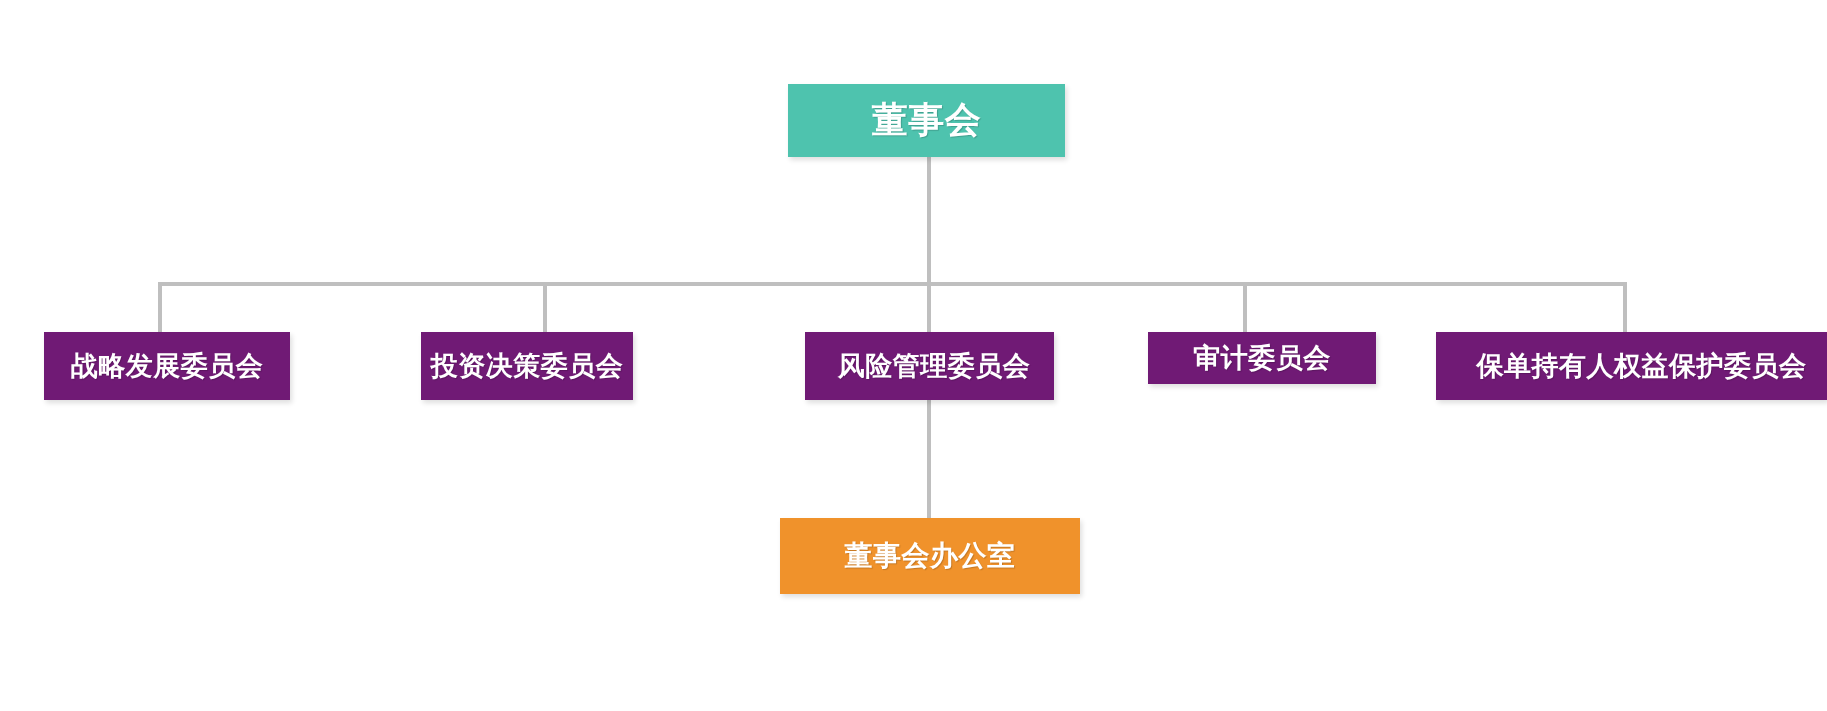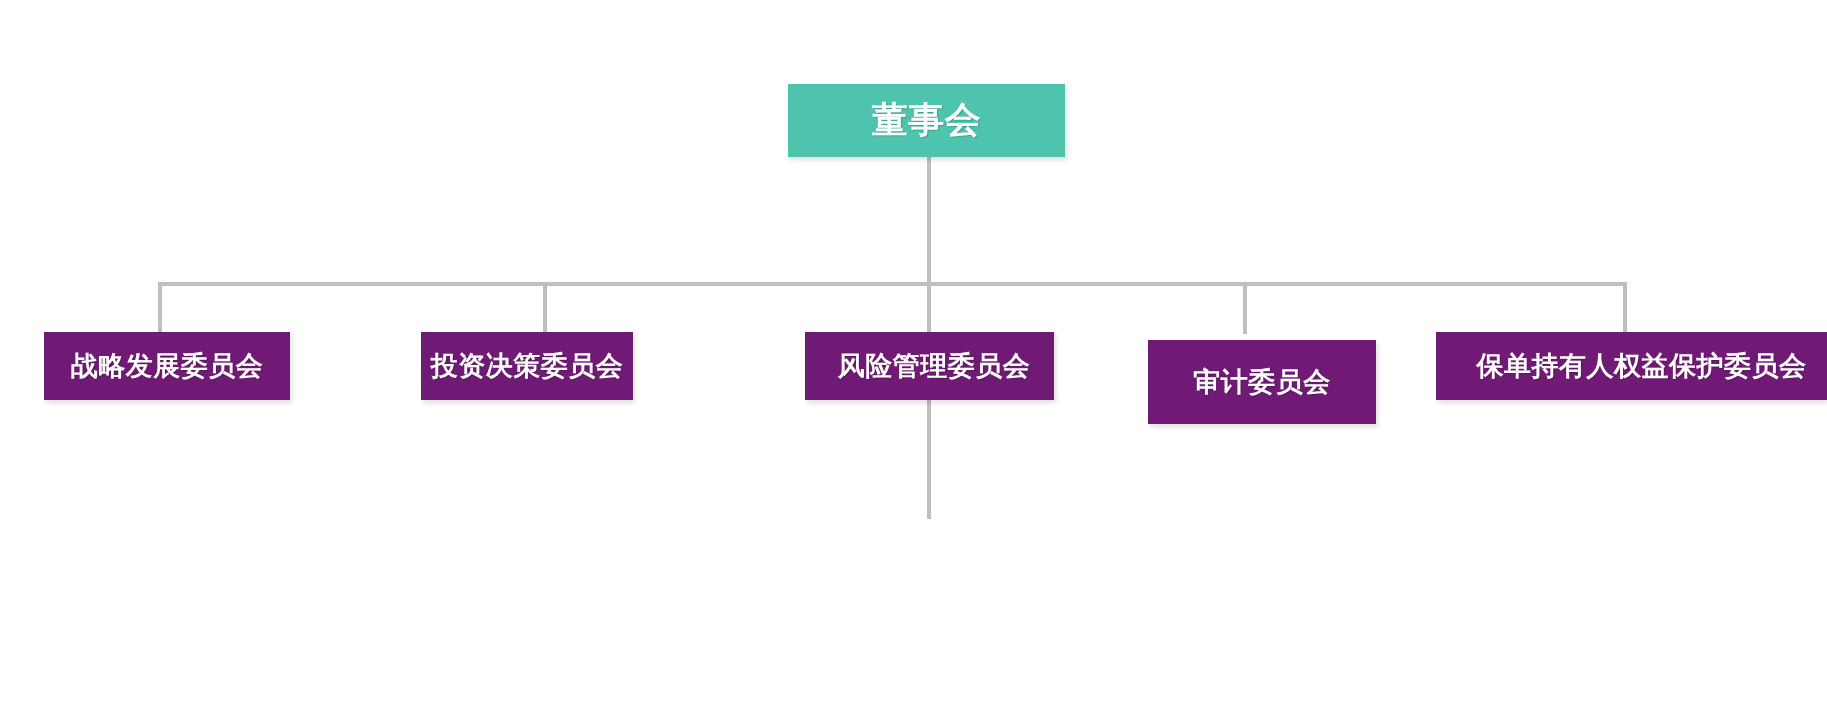--- a/index.html
+++ b/index.html
@@ -79,22 +79,25 @@
   </div>
 
   <div class="node node-committee" style="left:421px; top:332px; width:212px; height:68px;">
     <span>投资决策委员会</span>
   </div>
 
   <div class="node node-committee" style="left:805px; top:332px; width:249px; height:68px;padding-left:9px;">
     <span>风险管理委员会</span>
   </div>
 
-  <div class="node node-committee" style="left:1148px; top:332px; width:228px; height:84px;margin-top:8px;">
+  <div class="node node-committee" style="left:1148px; top:332px; width:228px; height:52px;">
     <span>审计委员会</span>
   </div>
 
   <div class="node node-committee" style="left:1436px; top:332px; width:391px; height:68px;padding-left:20px;">
     <span>保单持有人权益保护委员会</span>
   </div>
 
+  <div class="node node-office" style="left:780px; top:518px; width:300px; height:76px;">
+    <span>董事会办公室</span>
+  </div>
 
 </div>
 
 </body></html>

